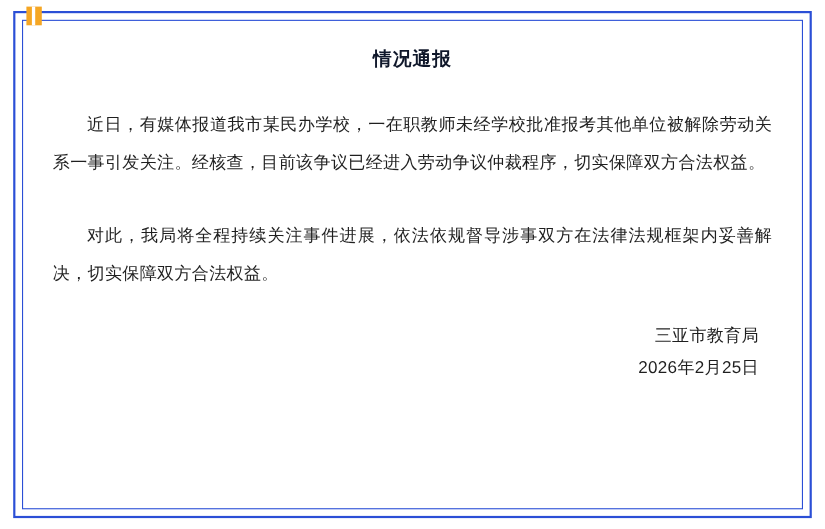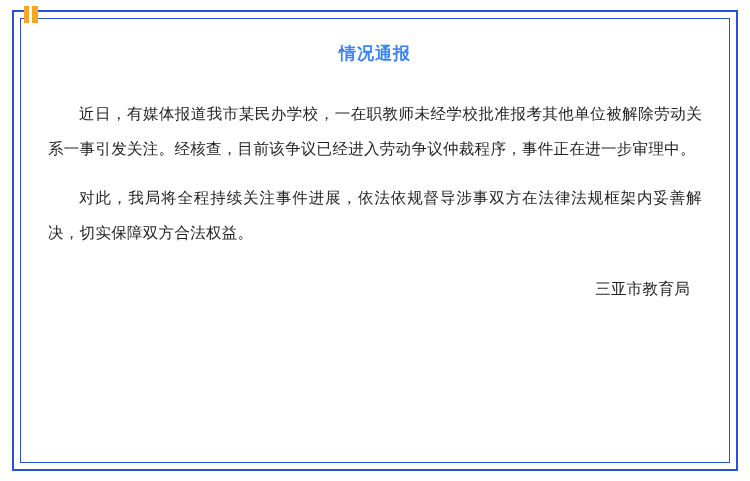--- a/index.html
+++ b/index.html
@@ -67,37 +67,37 @@
     left: 48px;
     top: 28px;
     right: 48px;
     bottom: 28px;
   }
 
   .doc-title {
     text-align: center;
     font-size: 17px;
     font-weight: bold;
-    color: #3b82f6;
+    color: #0f172a;
     letter-spacing: 1px;
     margin-top: 14px;
     margin-bottom: 10px;
   }
 
   .body-para {
     font-size: 15.5px;
     line-height: 2.25;
     color: #1f1f1f;
     text-align: justify;
     text-indent: 2em;
     margin: 0;
     letter-spacing: 0.3px;
   }
   .para-1 { margin-top: 32px; }
-  .para-2 { margin-top: 14px; }
+  .para-2 { margin-top: 31px; }
 
   .signature {
     margin-top: 23px;
     text-align: right;
     font-size: 15.5px;
     line-height: 1.9;
     color: #1f1f1f;
     letter-spacing: 0.3px;
   }
   .sig-line { display: block; padding-right: 12px; }
@@ -108,22 +108,23 @@
 <div class="page">
 
   <div class="frame-outer"></div>
   <div class="frame-inner"></div>
   <div class="corner-accent"></div>
 
   <div class="content">
 
     <h1 class="doc-title">情况通报</h1>
 
-    <p class="body-para para-1">近日，有媒体报道我市某民办学校，一在职教师未经学校批准报考其他单位被解除劳动关系一事引发关注。经核查，目前该争议已经进入劳动争议仲裁程序，事件正在进一步审理中。</p>
+    <p class="body-para para-1">近日，有媒体报道我市某民办学校，一在职教师未经学校批准报考其他单位被解除劳动关系一事引发关注。经核查，目前该争议已经进入劳动争议仲裁程序，切实保障双方合法权益。</p>
 
     <p class="body-para para-2">对此，我局将全程持续关注事件进展，依法依规督导涉事双方在法律法规框架内妥善解决，切实保障双方合法权益。</p>
 
     <div class="signature">
       <span class="sig-line">三亚市教育局</span>
+      <span class="sig-line">2026年2月25日</span>
     </div>
 
   </div>
 </div>
 
 </body></html>

